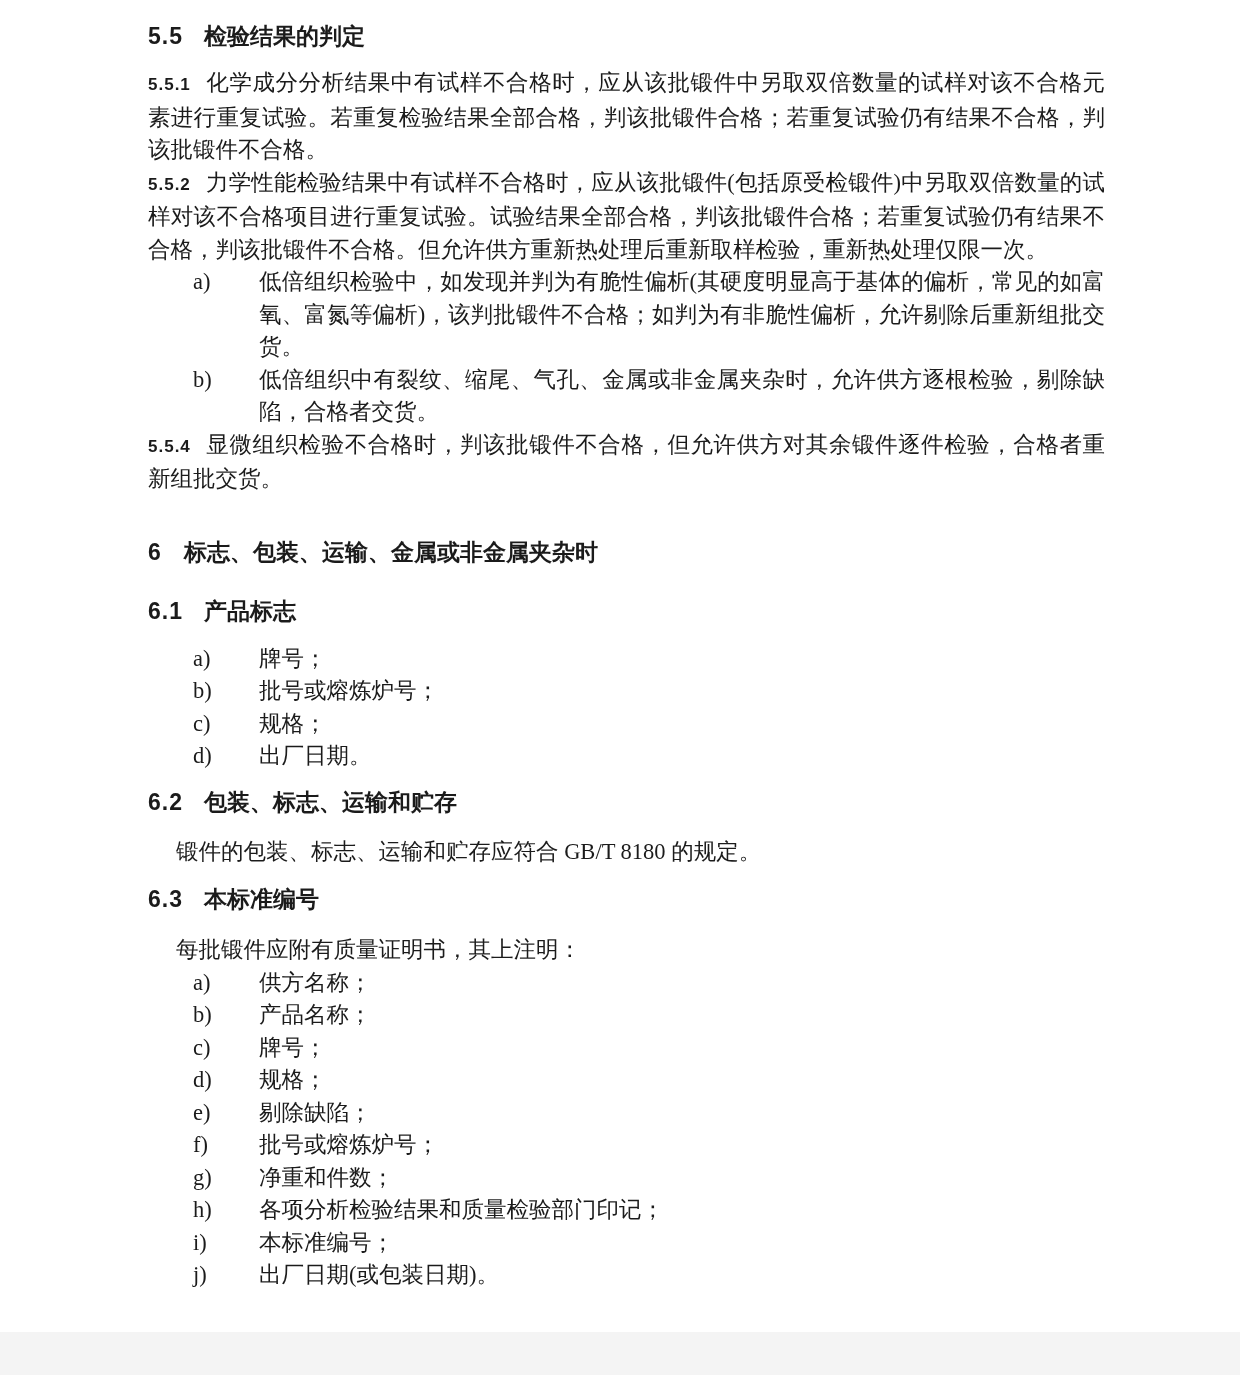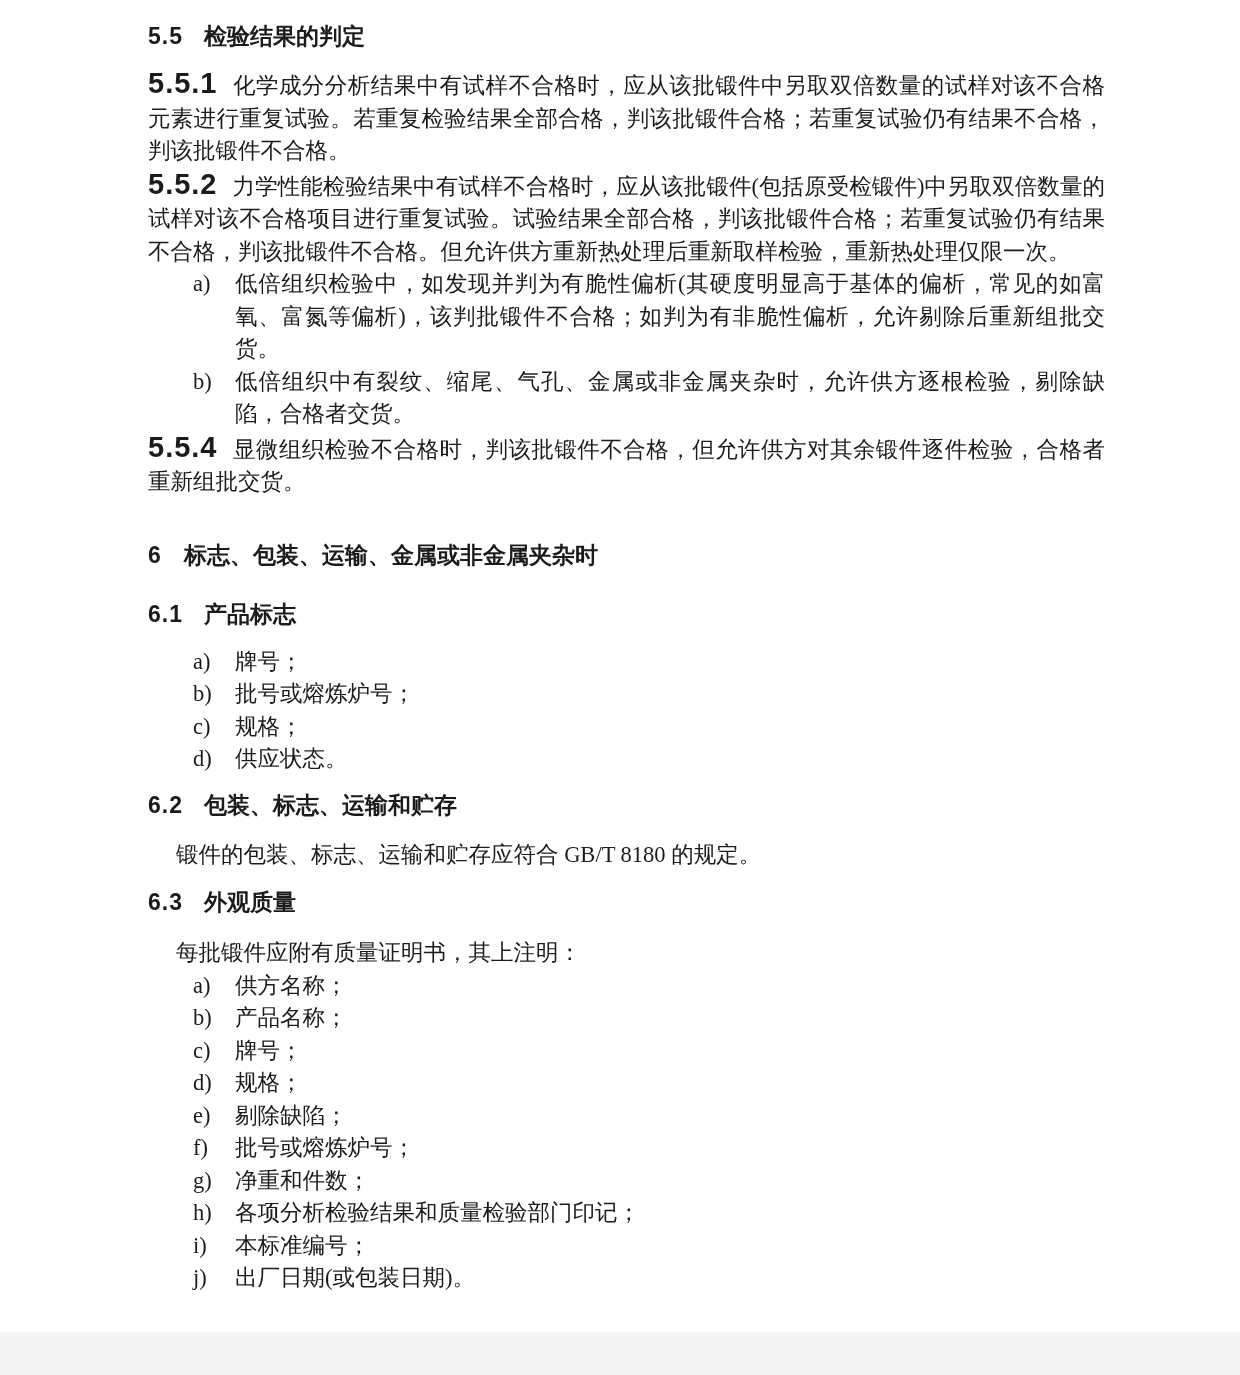--- a/index.html
+++ b/index.html
@@ -27,28 +27,28 @@
   .heading.single-num .h-num { min-width: 18px; margin-right: 18px; }
   .h-5-5 { margin-bottom: 14px; }
   .h-6   { margin-top: 40px; margin-bottom: 26px; }
   .h-6-1 { margin-bottom: 15px; }
   .h-6-2 { margin-top: 13px; margin-bottom: 17px; }
   .h-6-3 { margin-top: 15px; margin-bottom: 18px; }
   .para { text-align: justify; }
   .clause-num {
     font-family: "Liberation Sans", "DejaVu Sans", sans-serif;
     font-weight: bold;
-    font-size: 29px;
+    font-size: 17px;
     letter-spacing: 1px;
     margin-right: 15px;
   }
   .indent-para { padding-left: 28px; }
   .list-item { display: flex; padding-left: 45px; }
   .list-item .marker { flex: 0 0 42px; width: 42px; }
-  .list-item .item-text { flex: 1; text-align: justify; }
+  .list-item .item-text { flex: 1; text-align: justify; margin-left: 24px; }
 </style>
 </head>
 <body>
 
 <div class="page">
 
   <div class="heading h-5-5">
     <span class="h-num">5.5</span><span>检验结果的判定</span>
   </div>
 
@@ -94,32 +94,32 @@
     <div class="list-item">
       <span class="marker">b)</span>
       <span class="item-text">批号或熔炼炉号；</span>
     </div>
     <div class="list-item">
       <span class="marker">c)</span>
       <span class="item-text">规格；</span>
     </div>
     <div class="list-item">
       <span class="marker">d)</span>
-      <span class="item-text">供应状态。</span>
+      <span class="item-text">出厂日期。</span>
     </div>
   </div>
 
   <div class="heading h-6-2">
     <span class="h-num">6.2</span><span>包装、标志、运输和贮存</span>
   </div>
 
   <p class="para indent-para">锻件的包装、标志、运输和贮存应符合 GB/T 8180 的规定。</p>
 
   <div class="heading h-6-3">
-    <span class="h-num">6.3</span><span>外观质量</span>
+    <span class="h-num">6.3</span><span>本标准编号</span>
   </div>
 
   <p class="para indent-para">每批锻件应附有质量证明书，其上注明：</p>
 
   <div>
     <div class="list-item">
       <span class="marker">a)</span>
       <span class="item-text">供方名称；</span>
     </div>
     <div class="list-item">

